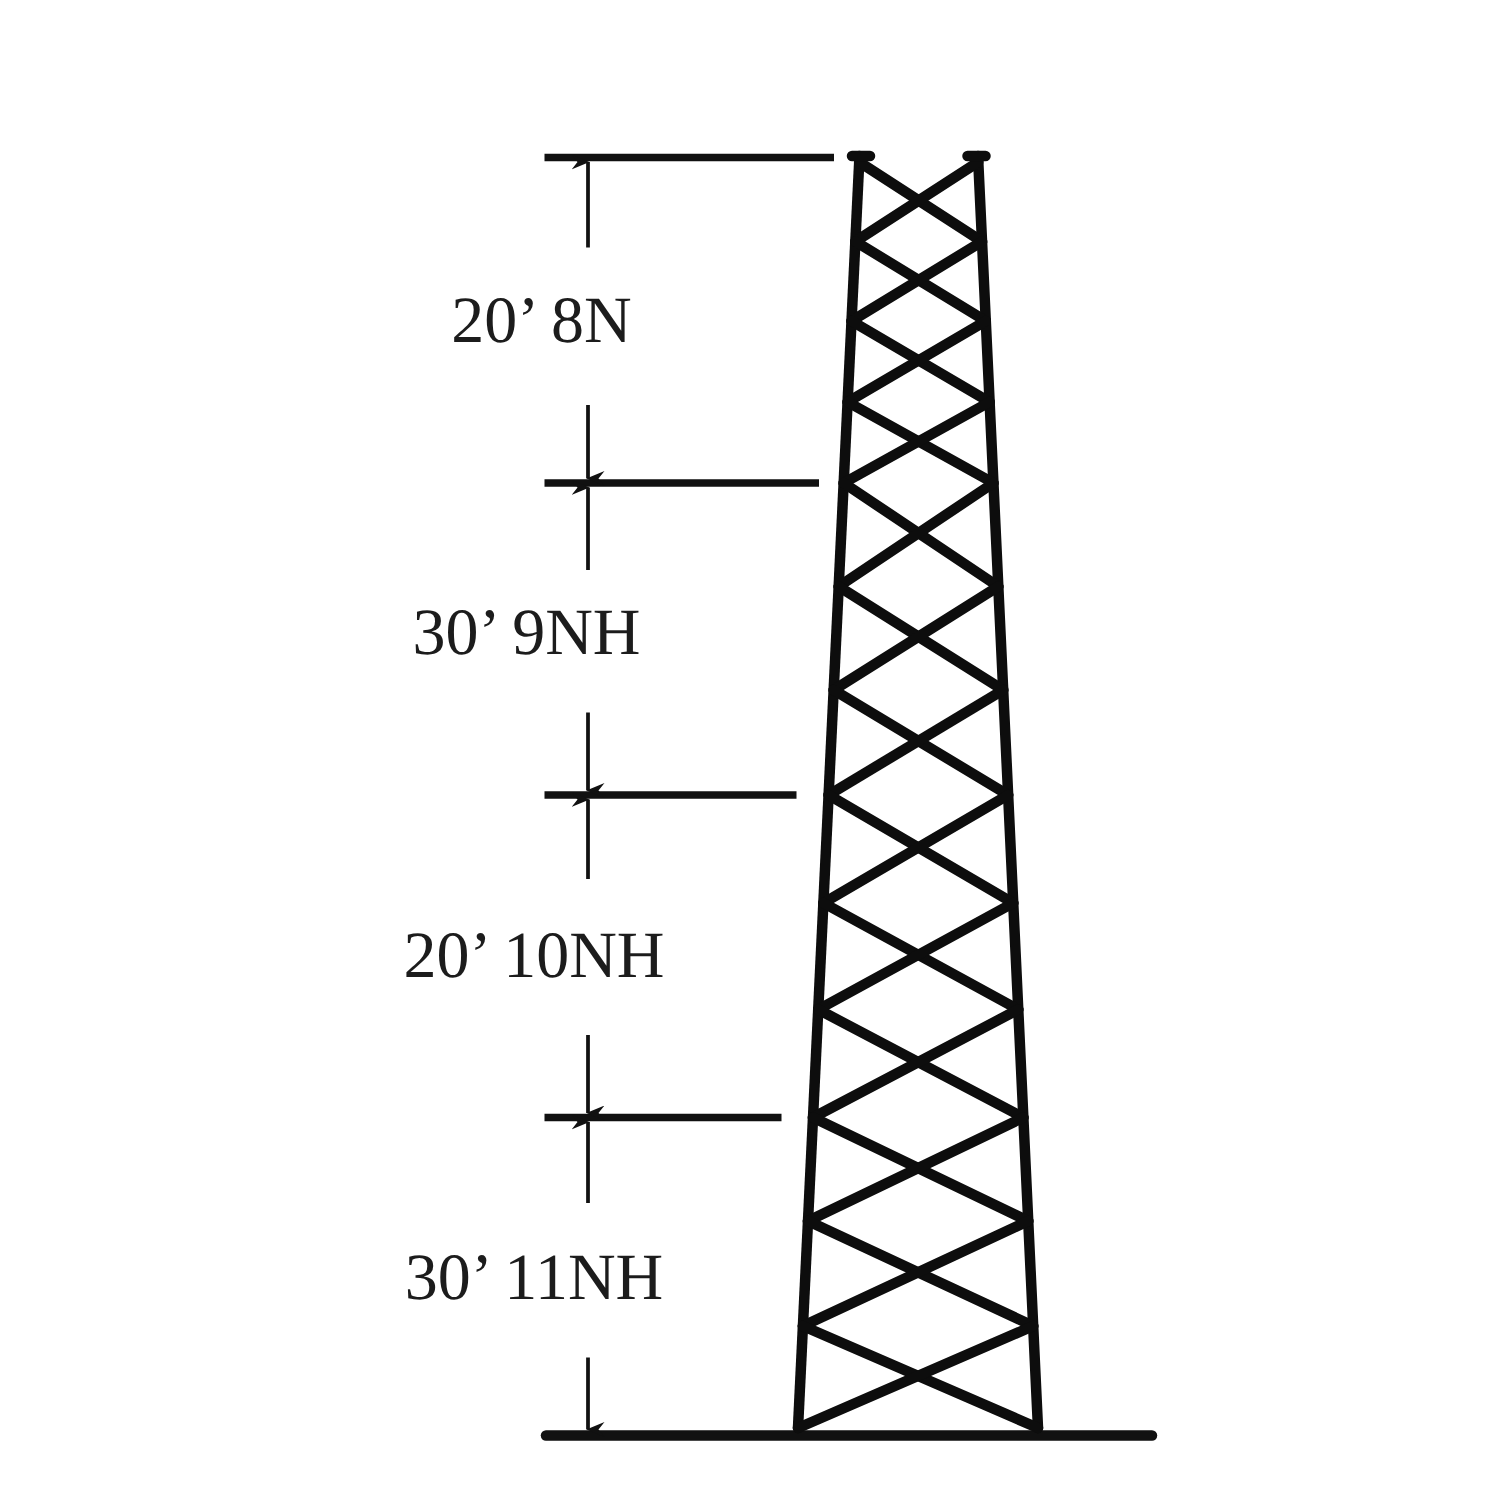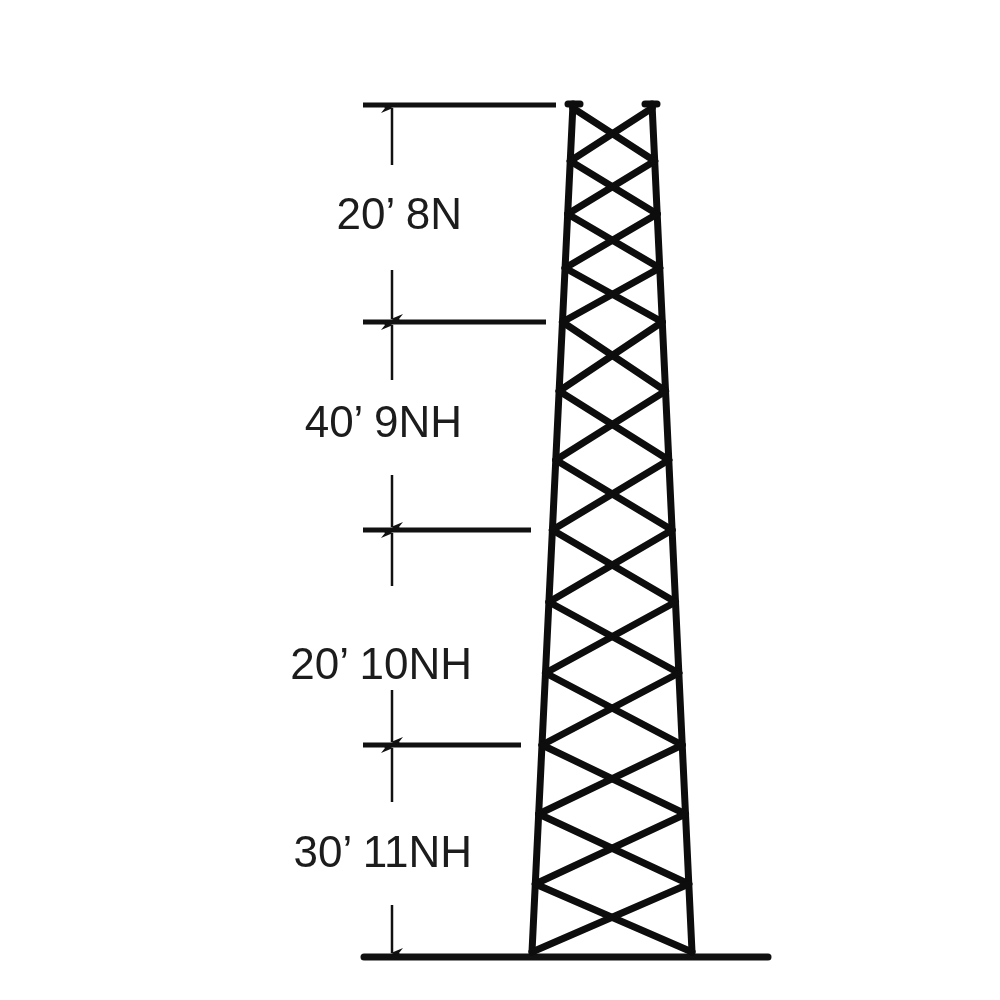--- a/index.html
+++ b/index.html
@@ -1,18 +1,18 @@
 <!DOCTYPE html>
 <html><head>
 <meta charset="utf-8">
 <style>
   html, body { margin: 0; padding: 0; background: #ffffff; }
   body { width: 1000px; height: 1000px; position: relative; overflow: hidden; font-family: "DejaVu Sans", sans-serif; }
   #diagram { position: absolute; left: 0; top: 0; width: 1000px; height: 1000px; }
-  .label { position: absolute; font-family: Liberation Sans, sans-serif; font-size: 44px; color: #1c1c1c; white-space: nowrap; text-align: right; letter-spacing: 0px; line-height: 1; }
+  .label { position: absolute; font-family: Liberation Serif, serif; font-size: 44px; color: #1c1c1c; white-space: nowrap; text-align: center; letter-spacing: 0px; line-height: 1; }
 </style>
 </head>
 <body>
 
 <svg id="diagram" viewBox="0 0 1000 1000" xmlns="http://www.w3.org/2000/svg">
   <defs>
     <marker id="arrowhead" markerWidth="10" markerHeight="12" refX="5" refY="11" orient="auto" markerUnits="userSpaceOnUse" viewBox="0 0 10 12">
       <path d="M0,0 L5,12 L10,0 L5,4 Z" fill="#111"></path>
     </marker>
   </defs>
@@ -72,15 +72,15 @@
       <line x1="538.6721698113207" y1="814" x2="688.7924528301887" y2="884"></line>
       <line x1="685.4905660377358" y1="814" x2="535.2877358490566" y2="884"></line>
       <line x1="535.2877358490566" y1="884" x2="692" y2="952"></line>
       <line x1="688.7924528301887" y1="884" x2="532" y2="952"></line>
       <line x1="568" y1="104" x2="580" y2="104"></line>
       <line x1="645" y1="104" x2="657" y2="104"></line>
     </g>
 </svg>
 
 <div class="label" style="left:260px; width:202px; top:192px;">20’ 8N</div>
-<div class="label" style="left:240px; width:222px; top:400px;">40’ 9NH</div>
-<div class="label" style="left:240px; width:232px; top:615px;margin-top:27px;">20’ 10NH</div>
+<div class="label" style="left:240px; width:222px; top:400px;">30’ 9NH</div>
+<div class="label" style="left:240px; width:232px; top:615px;">20’ 10NH</div>
 <div class="label" style="left:240px; width:232px; top:830px;">30’ 11NH</div>
 
 </body></html>

